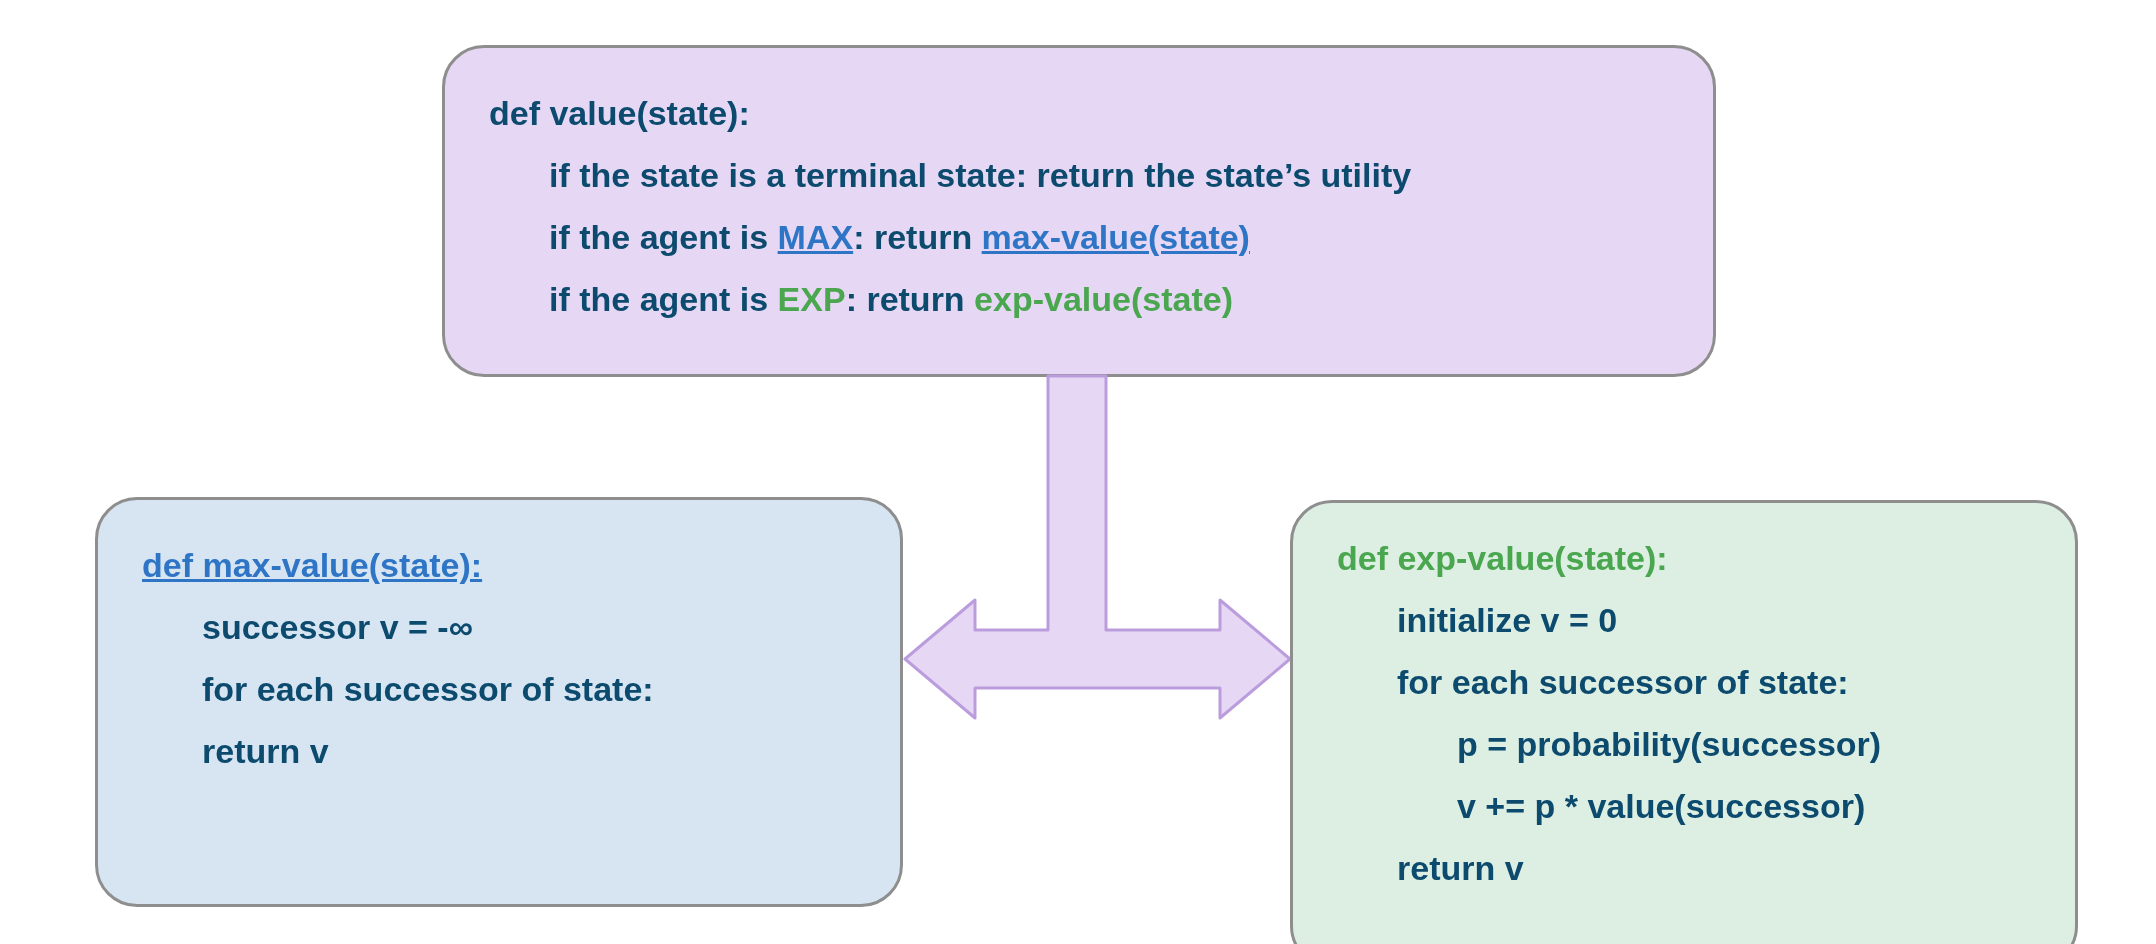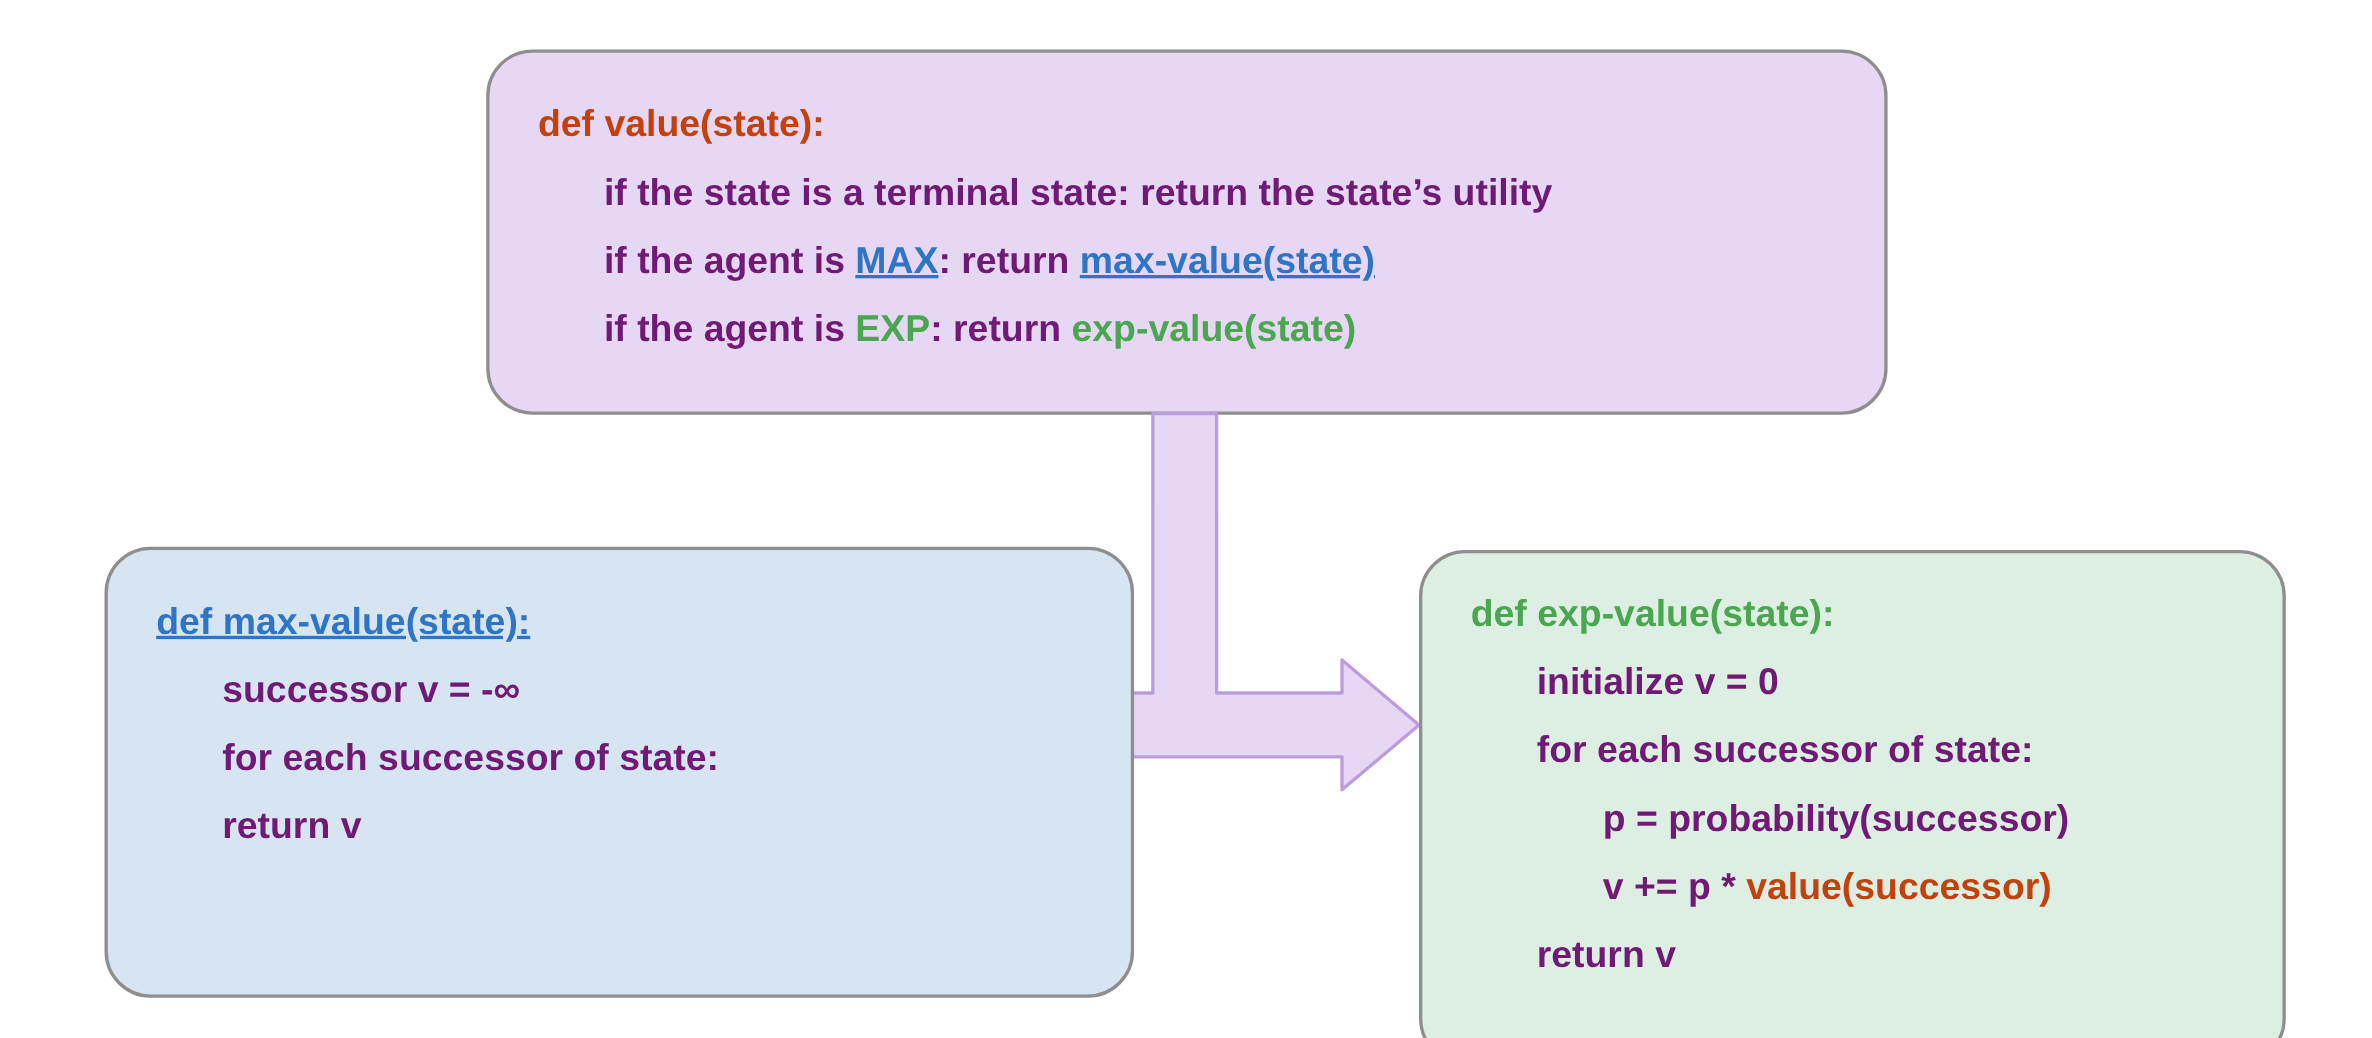--- a/index.html
+++ b/index.html
@@ -36,36 +36,36 @@
   .value-box {
     left: 442px;
     top: 45px;
     width: 1274px;
     height: 332px;
     background: #e6d8f5;
   }
   .max-box {
     left: 95px;
     top: 497px;
-    width: 936px;
+    width: 808px;
     height: 410px;
     background: #d7e5f2;
   }
   .exp-box {
     left: 1290px;
     top: 500px;
     width: 788px;
     height: 468px;
     background: #ddefe3;
   }
   .exp-box .box-inner { padding-top: 24px; }
-  .c-purple { color: #c2410c; }
+  .c-purple { color: #0c4a6e; }
   .c-blue   { color: #2e75c6; text-decoration: underline; }
   .c-green  { color: #4aa64f; }
-  .c-black  { color: #701a75; }
+  .c-black  { color: #0c4a6e; }
   .arrow-svg {
     position: absolute;
     left: 890px;
     top: 370px;
     width: 420px;
     height: 365px;
   }
   .arrow-poly {
     fill: #e6d8f5;
     stroke: #bb9ddd;

